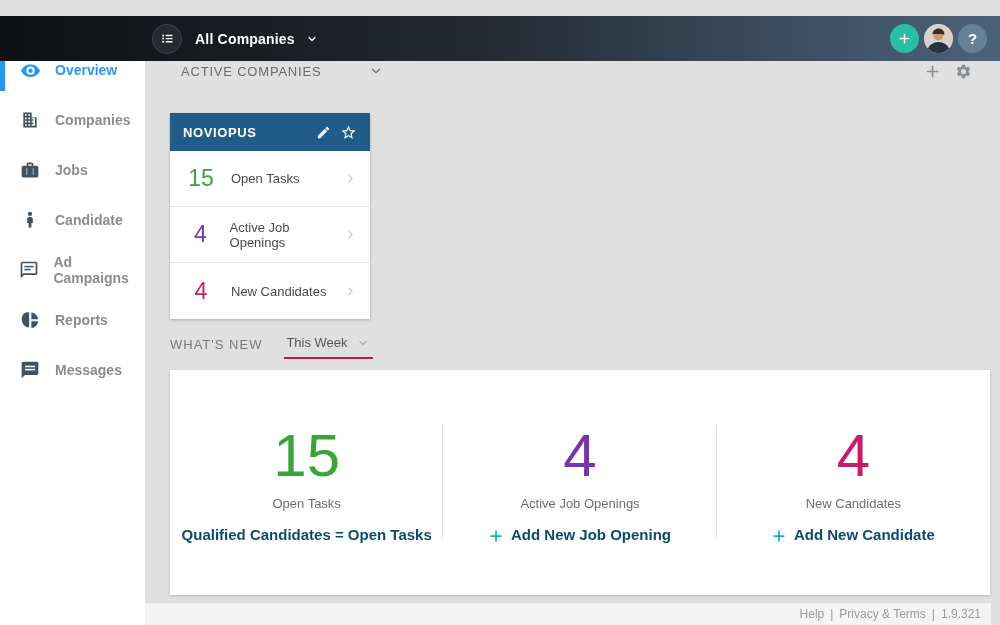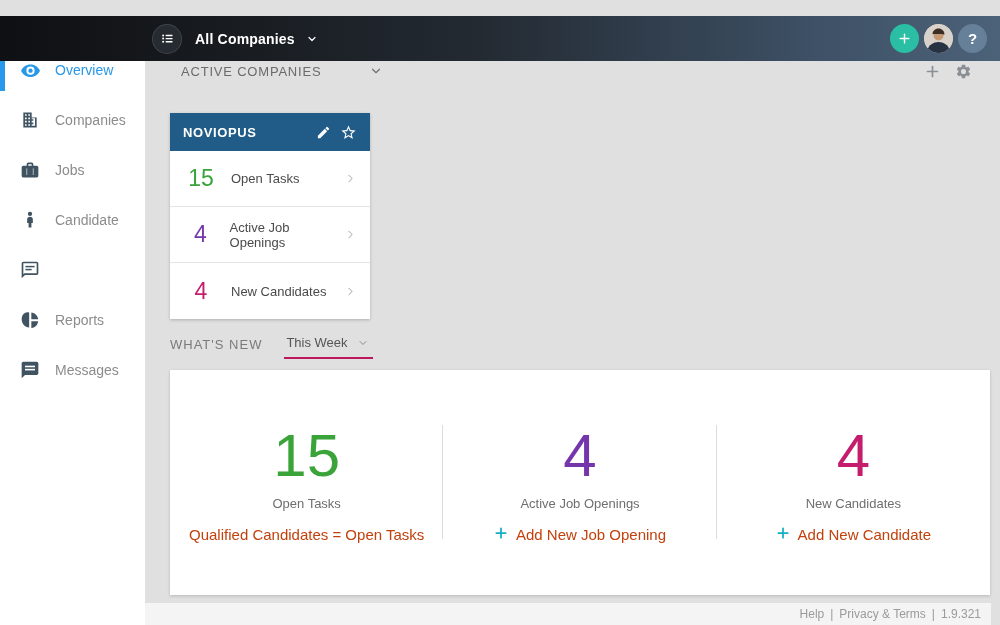--- a/index.html
+++ b/index.html
@@ -28,21 +28,21 @@
   .add-btn { background:#2abfa5; }
   .avatar { overflow:hidden; background:#cfc9c2; padding:0; }
   .help-btn { background:#66809a; color:#fff; font-size:15px; font-weight:bold; }
 
   
   .sidebar {
     position:absolute; top:45px; left:0; width:145px; bottom:0; background:#fff; z-index:5;
   }
   .side-item {
     height:50px; display:flex; align-items:center; padding-left:18px;
-    position:relative; color:#8c8c8c; font-size:14px; cursor:pointer;
+    position:relative; color:#8c8c8c; font-size:14px; cursor:pointer;font-weight:bold;
   }
   .side-item .ico { width:24px; height:24px; margin-right:13px; display:flex; align-items:center; justify-content:center; color:#3f5360; }
   .side-item.active { color:#2798ea; }
   .side-item.active .ico { color:#2798ea; }
   .side-item.active::before {
     content:""; position:absolute; left:0; top:4px; bottom:4px; width:5px; background:#2798ea;
   }
 
   
   .main { position:absolute; left:145px; top:45px; right:0; bottom:22px; background:#e0e0e0; }
@@ -81,21 +81,21 @@
 
   
   .stats-panel {
     margin:11px 10px 0 25px; height:225px; background:#fff;
     box-shadow:0 1px 3px rgba(0,0,0,.18); display:flex;
   }
   .stat { flex:1; position:relative; display:flex; flex-direction:column; align-items:center; justify-content:center; padding-top:4px; }
   .stat.divider::after { content:""; position:absolute; right:0; top:55px; bottom:56px; width:1px; background:#dcdcdc; }
   .stat-value { font-size:60px; font-weight:300; line-height:1; }
   .stat-label { font-size:13px; color:#6e6e6e; margin-top:10px; }
-  .stat-link { margin-top:15px; font-size:15px; color:#c2410c; font-weight:400; display:flex; align-items:flex-start; gap:8px; cursor:pointer; }
+  .stat-link { margin-top:15px; font-size:15px; color:#0c4a6e; font-weight:700; display:flex; align-items:flex-end; gap:8px; cursor:pointer; }
 
   
   .footer {
     position:absolute; left:145px; right:9px; bottom:0; height:22px; background:#f4f4f4;
     display:flex; align-items:center; justify-content:flex-end; padding-right:10px;
     font-size:12px; color:#9b9b9b; gap:6px;
   }
   .footer .flink { cursor:pointer; }
   svg { display:block; }
 </style>
@@ -187,20 +187,21 @@
   </div>
 
   <div class="side-item">
     <span class="ico">
       <svg width="20" height="20" viewBox="0 0 24 24" fill="currentColor">
         <path d="M20 2H4C2.9 2 2 2.9 2 4v18l4-4h14c1.1 0 2-.9 2-2V4c0-1.1-.9-2-2-2zm0 14H5.2L4 17.2V4h16v12z"></path>
         <rect x="6.5" y="7" width="11" height="1.8"></rect>
         <rect x="6.5" y="10.6" width="7.5" height="1.8"></rect>
       </svg>
     </span>
+    <span>Ad Campaigns</span>
   </div>
 
   <div class="side-item">
     <span class="ico">
       <svg width="20" height="20" viewBox="0 0 24 24" fill="currentColor">
         <path d="M11 3.1v18c-5-.5-9-4.8-9-10s4-9.5 9-8zM13.6 2.9v8.2h8.2c-.4-4.3-3.9-7.8-8.2-8.2zM13.6 13.5c0 3.1 0 8.2 0 8.2 4.3-.4 7.8-3.9 8.2-8.2h-8.2z"></path>
       </svg>
     </span>
     <span>Reports</span>
   </div>

